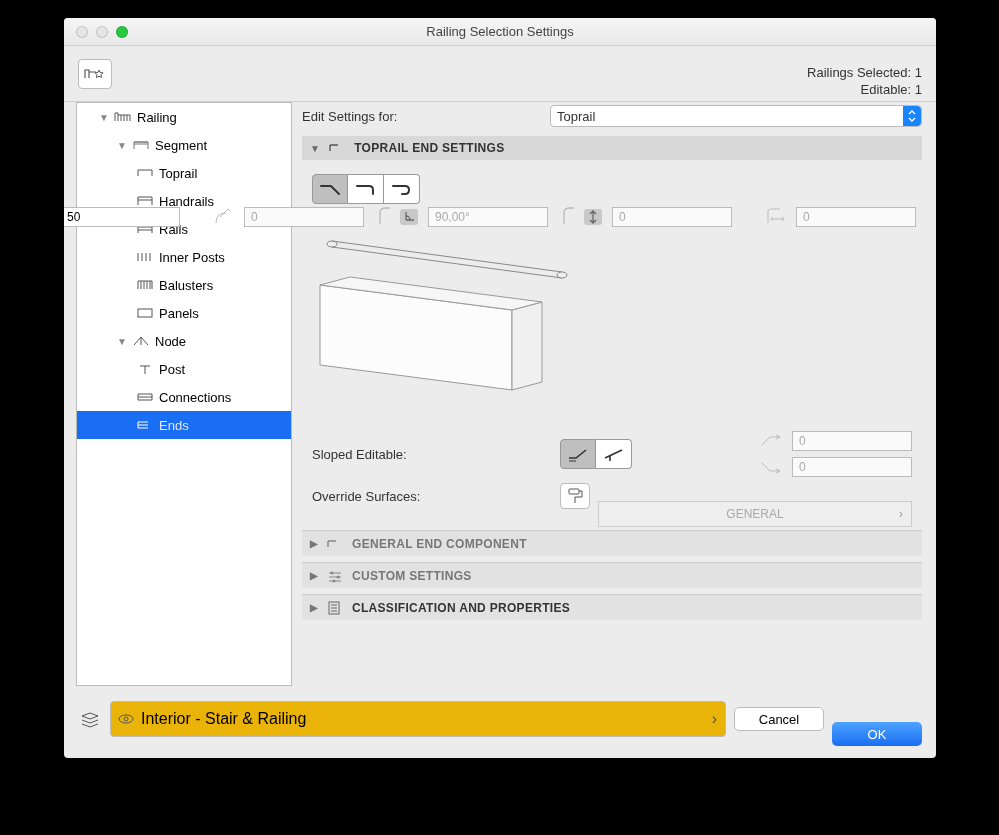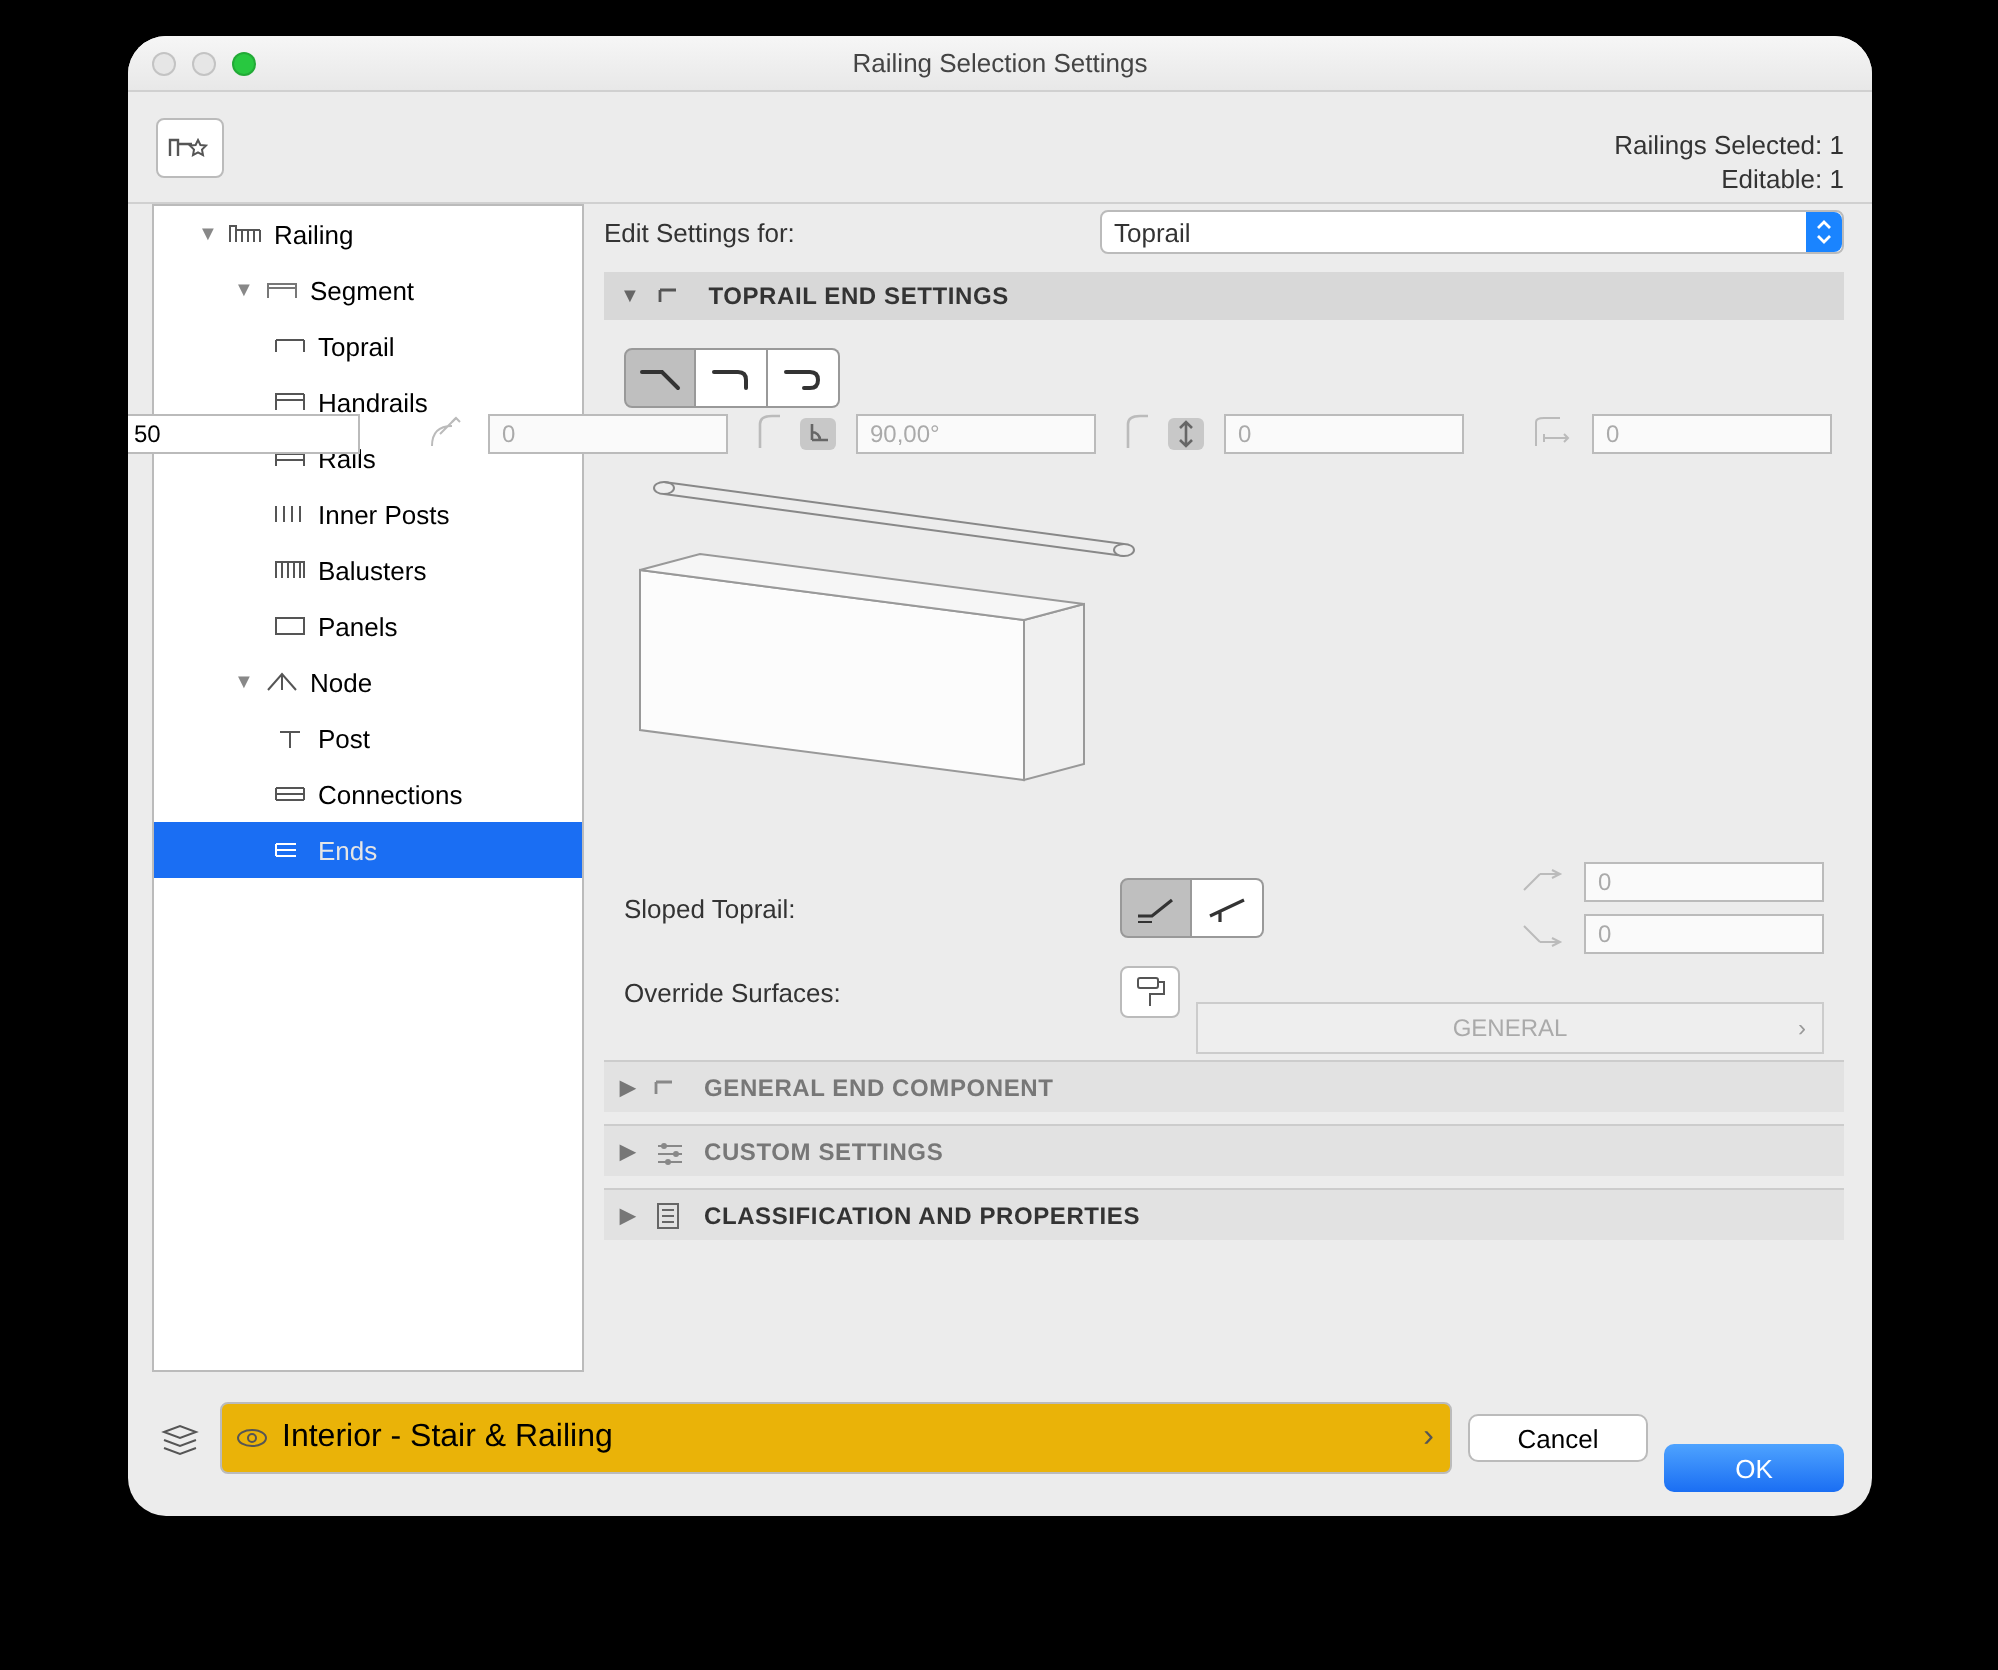--- a/index.html
+++ b/index.html
@@ -1,19 +1,19 @@
 <!DOCTYPE html>
 <html><head>
 <meta charset="utf-8">
 <style>
   * { box-sizing: border-box; margin: 0; padding: 0; font-family: -apple-system, "Helvetica Neue", Arial, sans-serif; }
   body { background: #000; width: 999px; height: 835px; position: relative; }
   .window {
     position: absolute; left: 64px; top: 18px; width: 872px; height: 740px;
-    background: #ececec; border-radius: 19px; box-shadow: 0 20px 60px rgba(0,0,0,0.5);
+    background: #ececec; border-radius: 4px; box-shadow: 0 20px 60px rgba(0,0,0,0.5);
     display: flex; flex-direction: column; overflow: hidden;
   }
   .titlebar {
     height: 28px; background: linear-gradient(#f6f6f6,#e8e8e8); border-bottom: 1px solid #d0d0d0;
     display: flex; align-items: center; position: relative;
   }
   .traffic { display: flex; gap: 8px; margin-left: 12px; }
   .dot { width: 12px; height: 12px; border-radius: 50%; border: 0.5px solid rgba(0,0,0,0.15); }
   .dot.red { background: #e6e6e6; } .dot.yellow { background: #e6e6e6; } .dot.green { background: #28c840; }
   .title { position: absolute; left:0; right:0; text-align:center; font-size:13px; color:#444; }
@@ -291,21 +291,21 @@
                   <path d="M6 16 L6 4 Q6 2 10 2 L18 2 M10 12 L22 12 M10 10 L10 14 M20 10 L22 12 L20 14" stroke="#bbb" fill="none"></path>
                 </svg>
               </span>
             <input class="pinput" disabled="" value="0" style="">
           </div>
         </div>
 
         <div style="height:20px"></div>
 
         <div class="row" style="margin-top:10px">
-          <div class="label-col">Sloped Toprail:</div>
+          <div class="label-col">Sloped Editable:</div>
           <div class="style-btns">
             <div class="style-btn active">
               <svg width="24" height="18">
                   <path d="M3 13 L10 13 L20 5" stroke="#333" fill="none" stroke-width="1.6"></path>
                   <path d="M3 16 L10 16" stroke="#333"></path>
                 </svg>
             </div>
             <div class="style-btn">
               <svg width="24" height="18">
                   <path d="M3 13 L20 5 M8 11 L8 16" stroke="#333" fill="none" stroke-width="1.6"></path>

